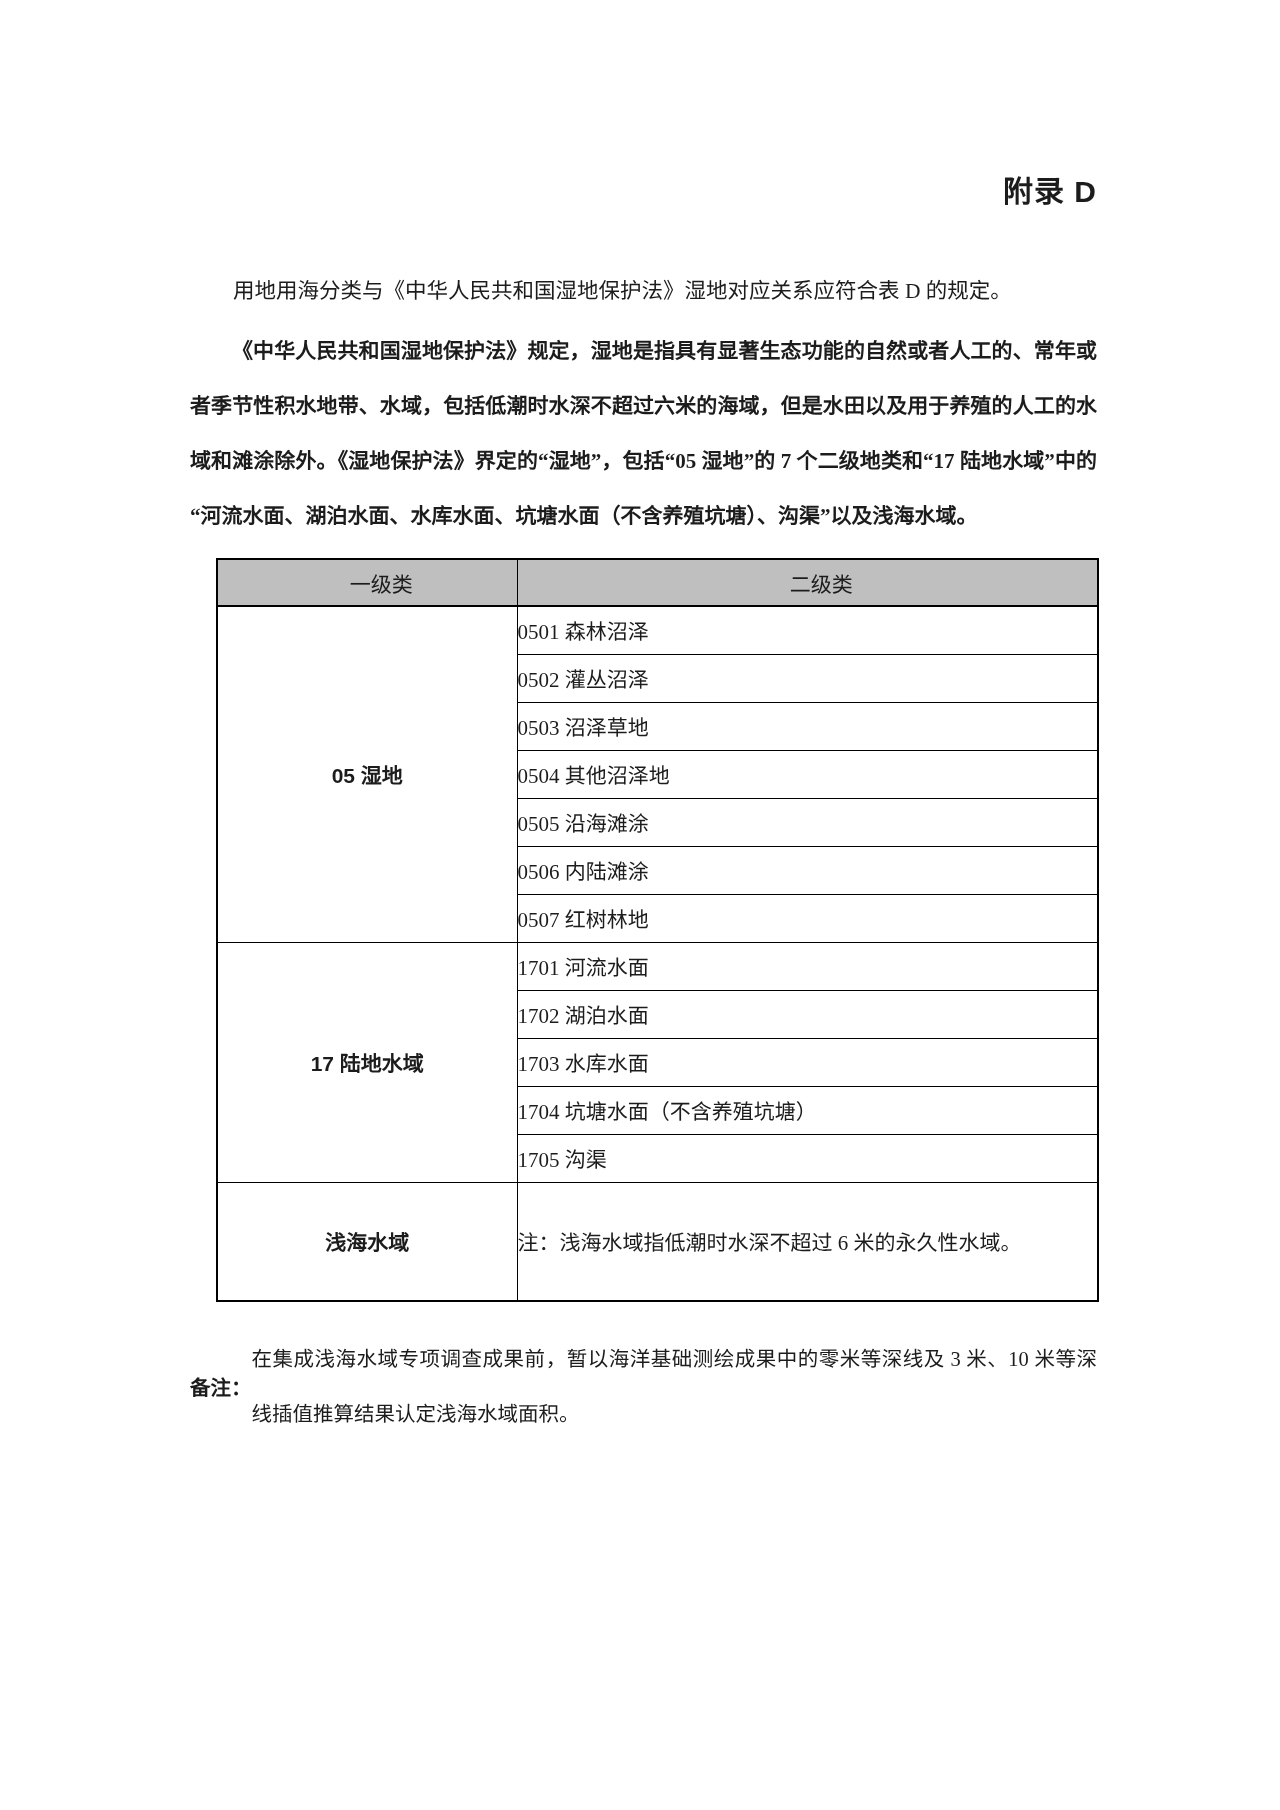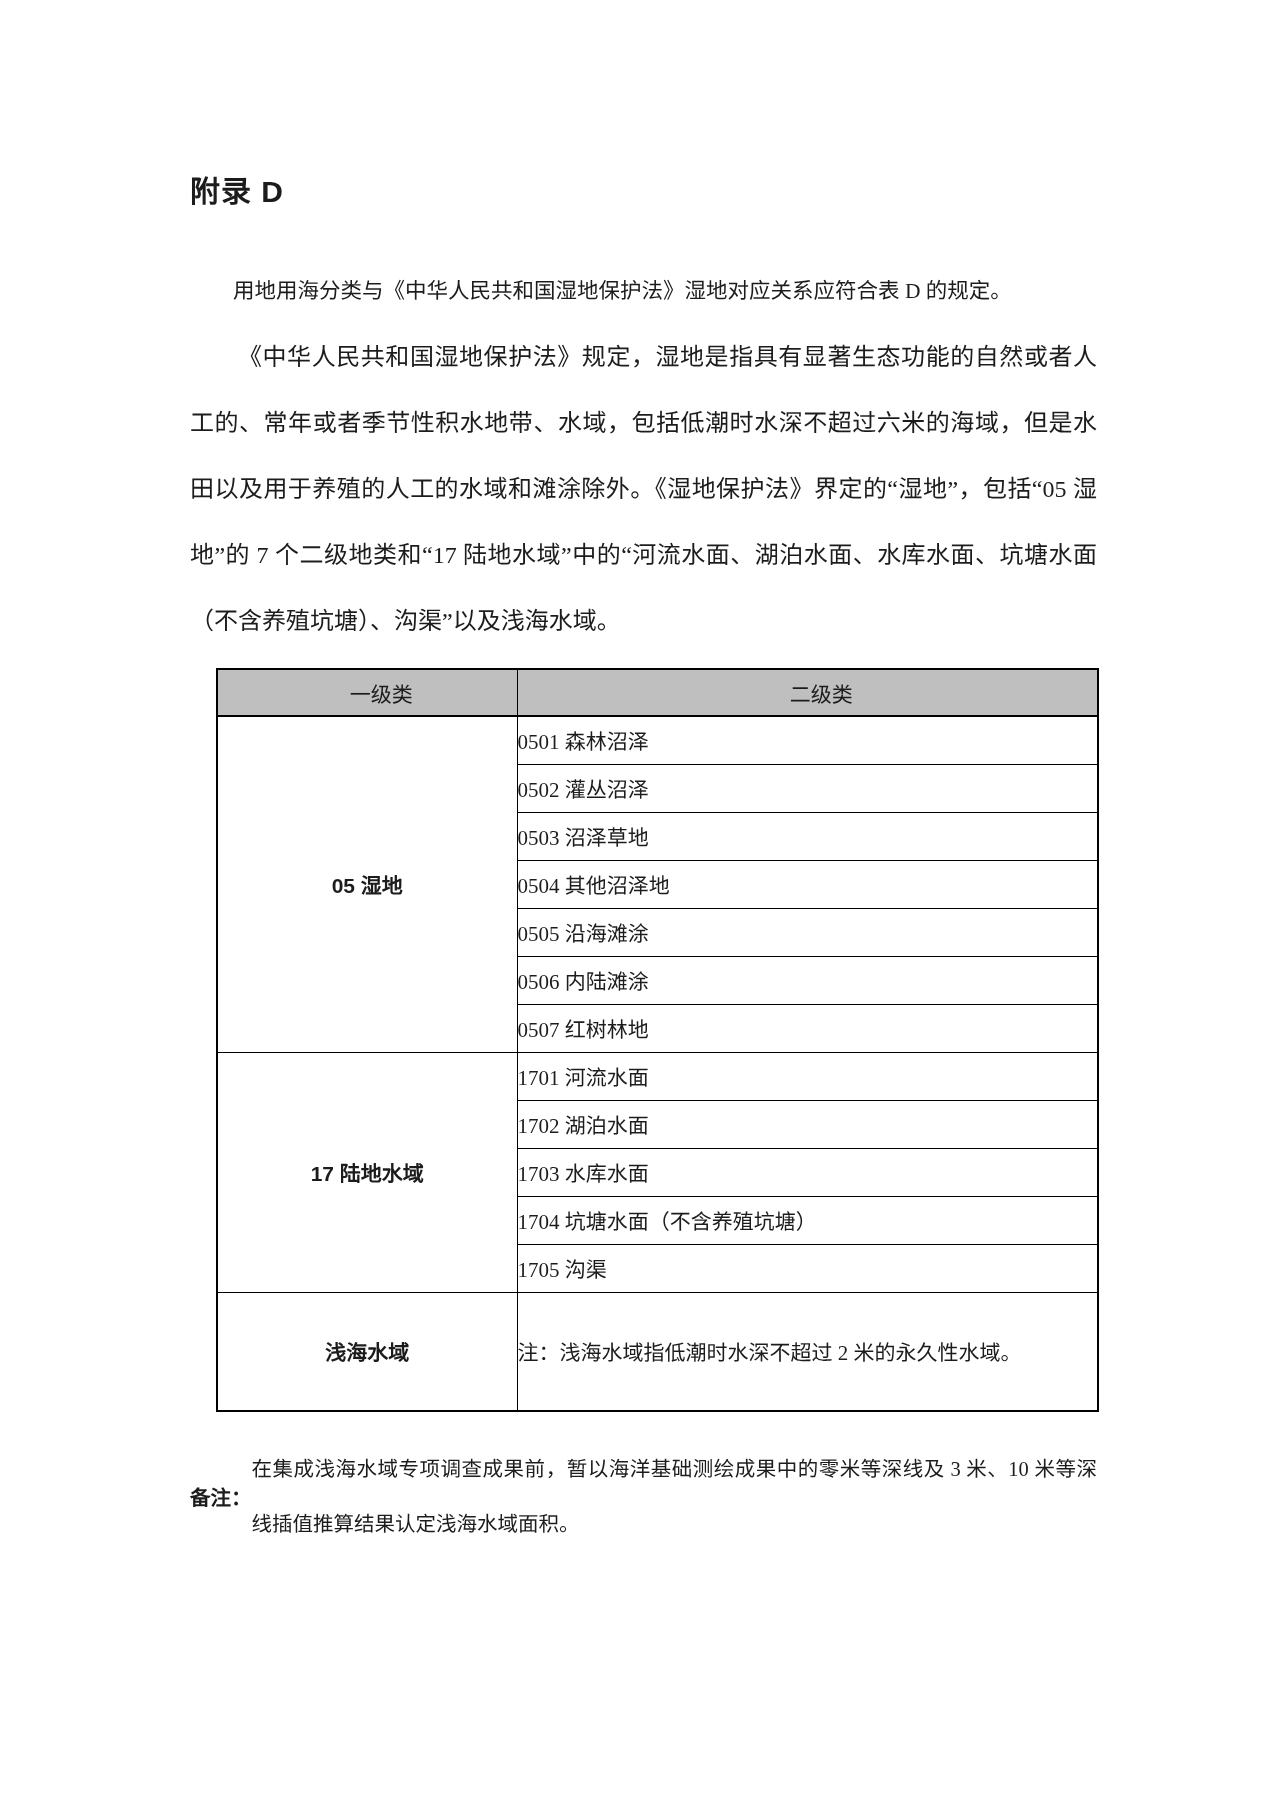--- a/index.html
+++ b/index.html
@@ -24,42 +24,44 @@
     top:0;
     width:907px;
   }
   .appendix-title{
     margin-top:172px;
     font-family:"Liberation Sans","DejaVu Sans",sans-serif;
     font-weight:bold;
     font-size:30px;
     line-height:40px;
     letter-spacing:1px;
+    text-align:right;
   }
   .intro{
     margin-top:52px;
     font-size:21.5px;
     line-height:54px;
     text-indent:2em;
     text-align:justify;
   }
   .table-caption{
     margin-top:12px;
     text-align:center;
     font-family:"Liberation Sans","DejaVu Sans",sans-serif;
     font-weight:bold;
     font-size:20px;
     line-height:30px;
   }
   .description{
     margin-top:6px;
-    font-size:24px;
-    line-height:66px;
+    font-size:21px;
+    line-height:55px;
     text-indent:2em;
     text-align:justify;
+    font-weight:bold;
   }
   table.cls{
     margin-top:14px;
     margin-left:26px;
     width:881px;
     border-collapse:collapse;
     table-layout:fixed;
   }
   table.cls,table.cls th,table.cls td{
     border:1px solid var(--border);
@@ -174,21 +176,21 @@
             <td class="lvl2">1703 水库水面</td>
           </tr>
           <tr>
             <td class="lvl2">1704 坑塘水面（不含养殖坑塘）</td>
           </tr>
           <tr>
             <td class="lvl2">1705 沟渠</td>
           </tr>
           <tr class="tall">
             <td class="lvl1" rowspan="1">浅海水域</td>
-            <td class="lvl2">注：浅海水域指低潮时水深不超过 2 米的永久性水域。</td>
+            <td class="lvl2">注：浅海水域指低潮时水深不超过 6 米的永久性水域。</td>
           </tr>
         </tbody>
     </table>
 
     <div class="remark">
       <span class="remark-label">备注：</span>
       <span class="remark-text">在集成浅海水域专项调查成果前，暂以海洋基础测绘成果中的零米等深线及 3 米、10 米等深线插值推算结果认定浅海水域面积。</span>
     </div>
 
   </div>

